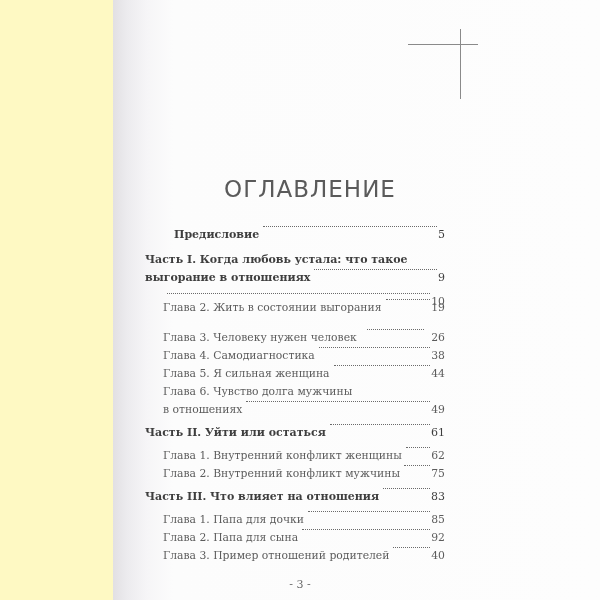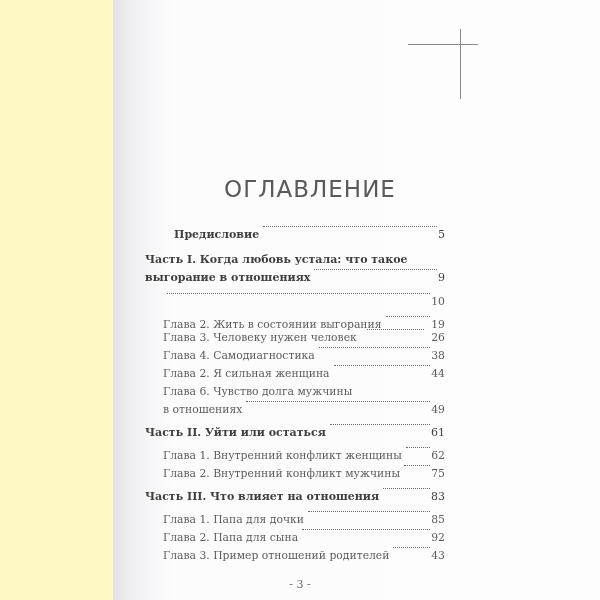--- a/index.html
+++ b/index.html
@@ -129,37 +129,37 @@
     <div class="row part" style="top:271px;">
       <span class="label">выгорание в отношениях</span>
       <span class="leader"></span>
       <span class="num">9</span>
     </div>
 
     <div class="row chapter indent-chapter" style="top:295px;">
       <span class="leader"></span>
       <span class="num">10</span>
     </div>
-    <div class="row chapter indent-chapter" style="top:318px;">
+    <div class="row chapter indent-chapter" style="top:301px;">
       <span class="label">Глава 2. Жить в состоянии выгорания</span>
       <span class="leader"></span>
       <span class="num">19</span>
     </div>
     <div class="row chapter indent-chapter" style="top:331px;gap:6px;">
       <span class="label">Глава 3. Человеку нужен человек</span>
       <span class="leader"></span>
       <span class="num">26</span>
     </div>
     <div class="row chapter indent-chapter" style="top:349px;">
       <span class="label">Глава 4. Самодиагностика</span>
       <span class="leader"></span>
       <span class="num">38</span>
     </div>
     <div class="row chapter indent-chapter" style="top:367px;">
-      <span class="label">Глава 2. Я сильная женщина</span>
+      <span class="label">Глава 5. Я сильная женщина</span>
       <span class="leader"></span>
       <span class="num">44</span>
     </div>
     <div class="line-only chapter" style="top:385px;">Глава 6. Чувство долга мужчины</div>
     <div class="row chapter indent-chapter" style="top:403px;">
       <span class="label">в отношениях</span>
       <span class="leader"></span>
       <span class="num">49</span>
     </div>
 
@@ -190,18 +190,18 @@
       <span class="num">85</span>
     </div>
     <div class="row chapter indent-chapter" style="top:531px;">
       <span class="label">Глава 2. Папа для сына</span>
       <span class="leader"></span>
       <span class="num">92</span>
     </div>
     <div class="row chapter indent-chapter" style="top:549px;">
       <span class="label">Глава 3. Пример отношений родителей</span>
       <span class="leader"></span>
-      <span class="num">43</span>
+      <span class="num">40</span>
     </div>
   </div>
 
   <div class="folio">- 3 -</div>
 </div>
 
 </body></html>

